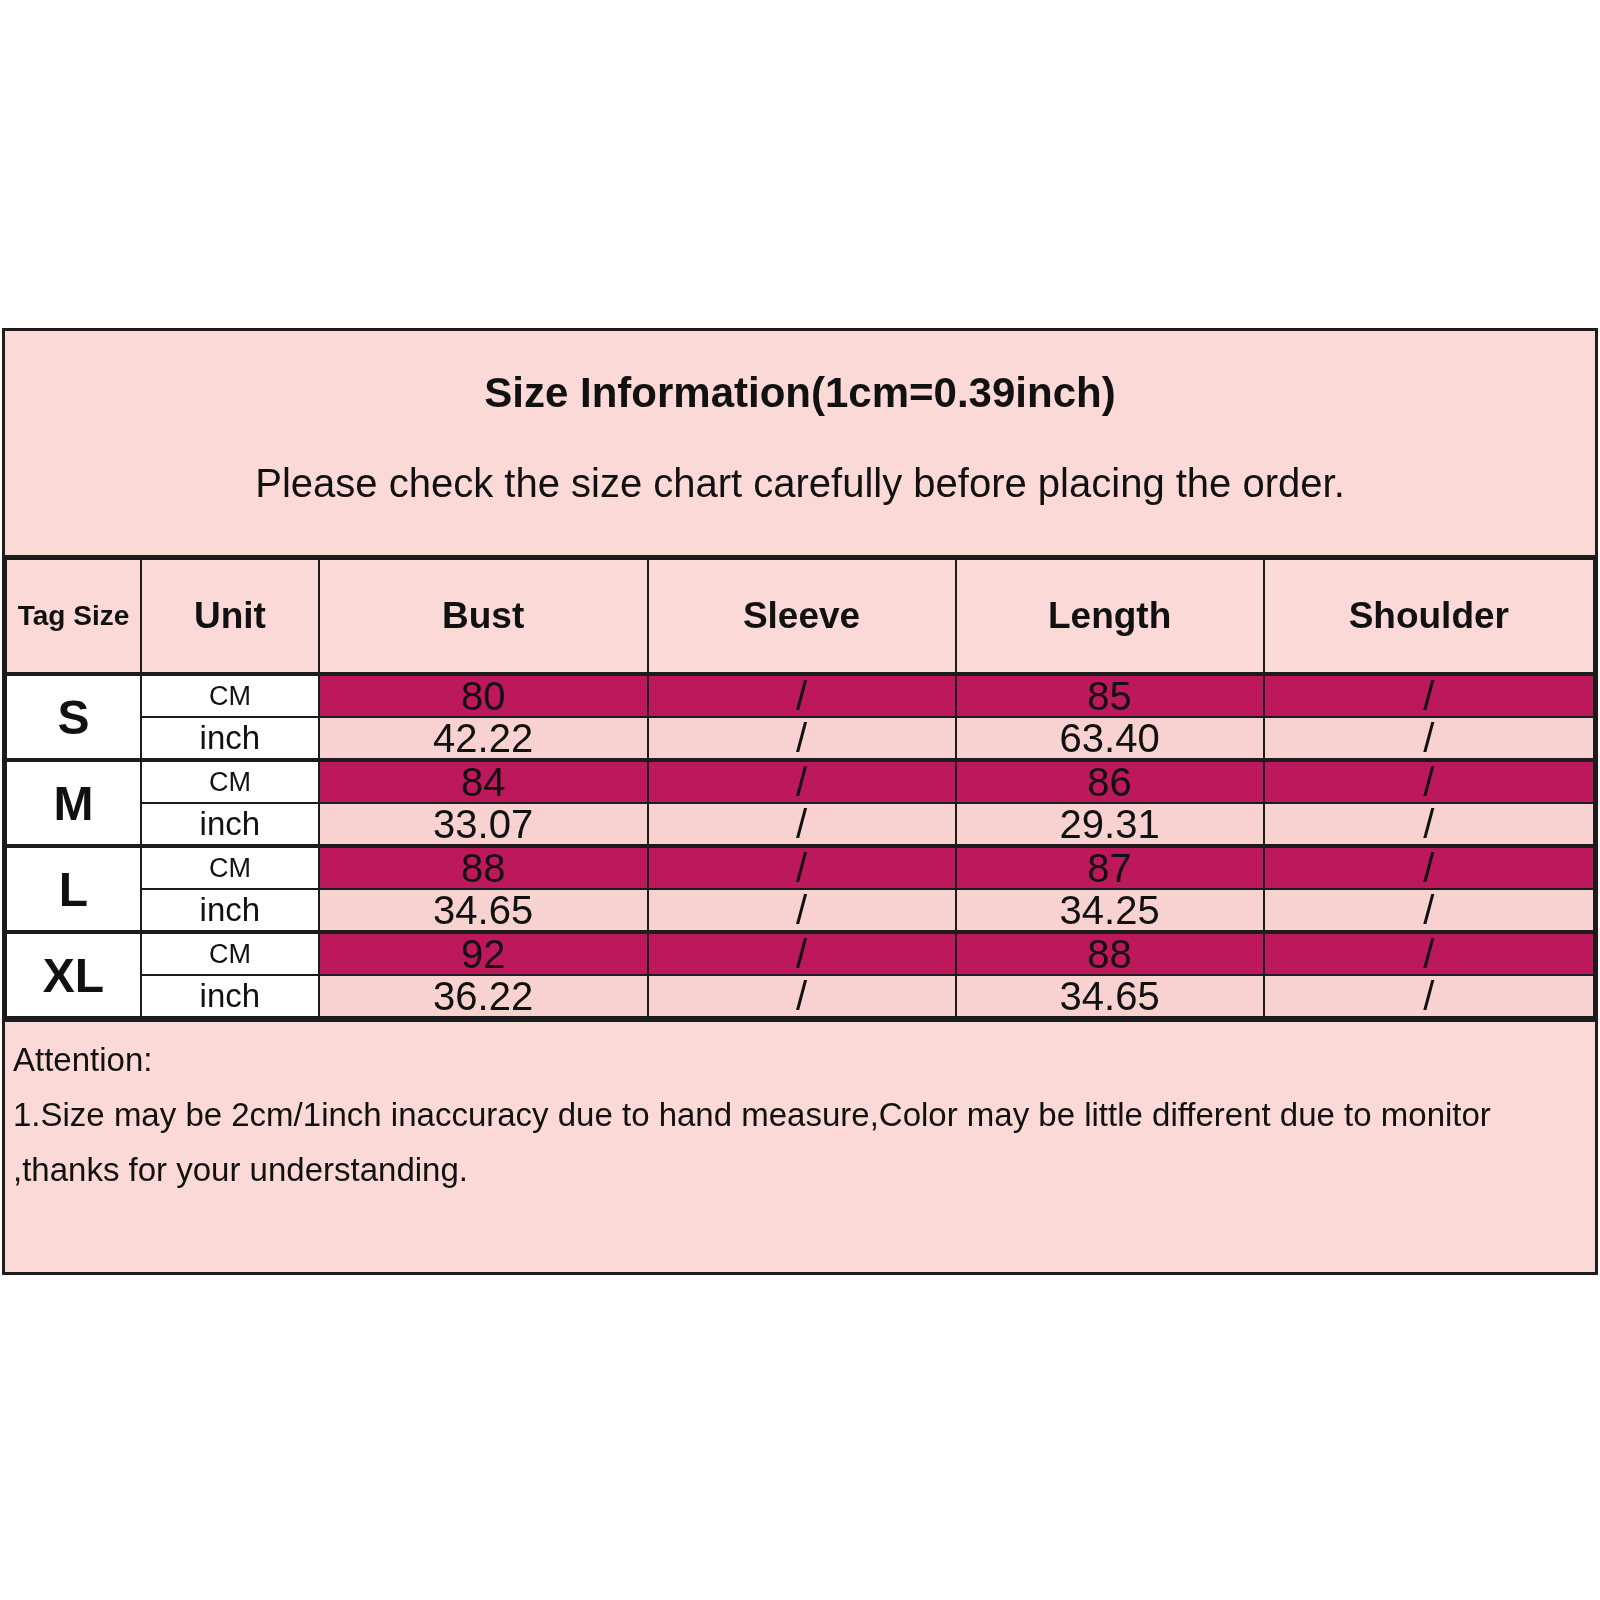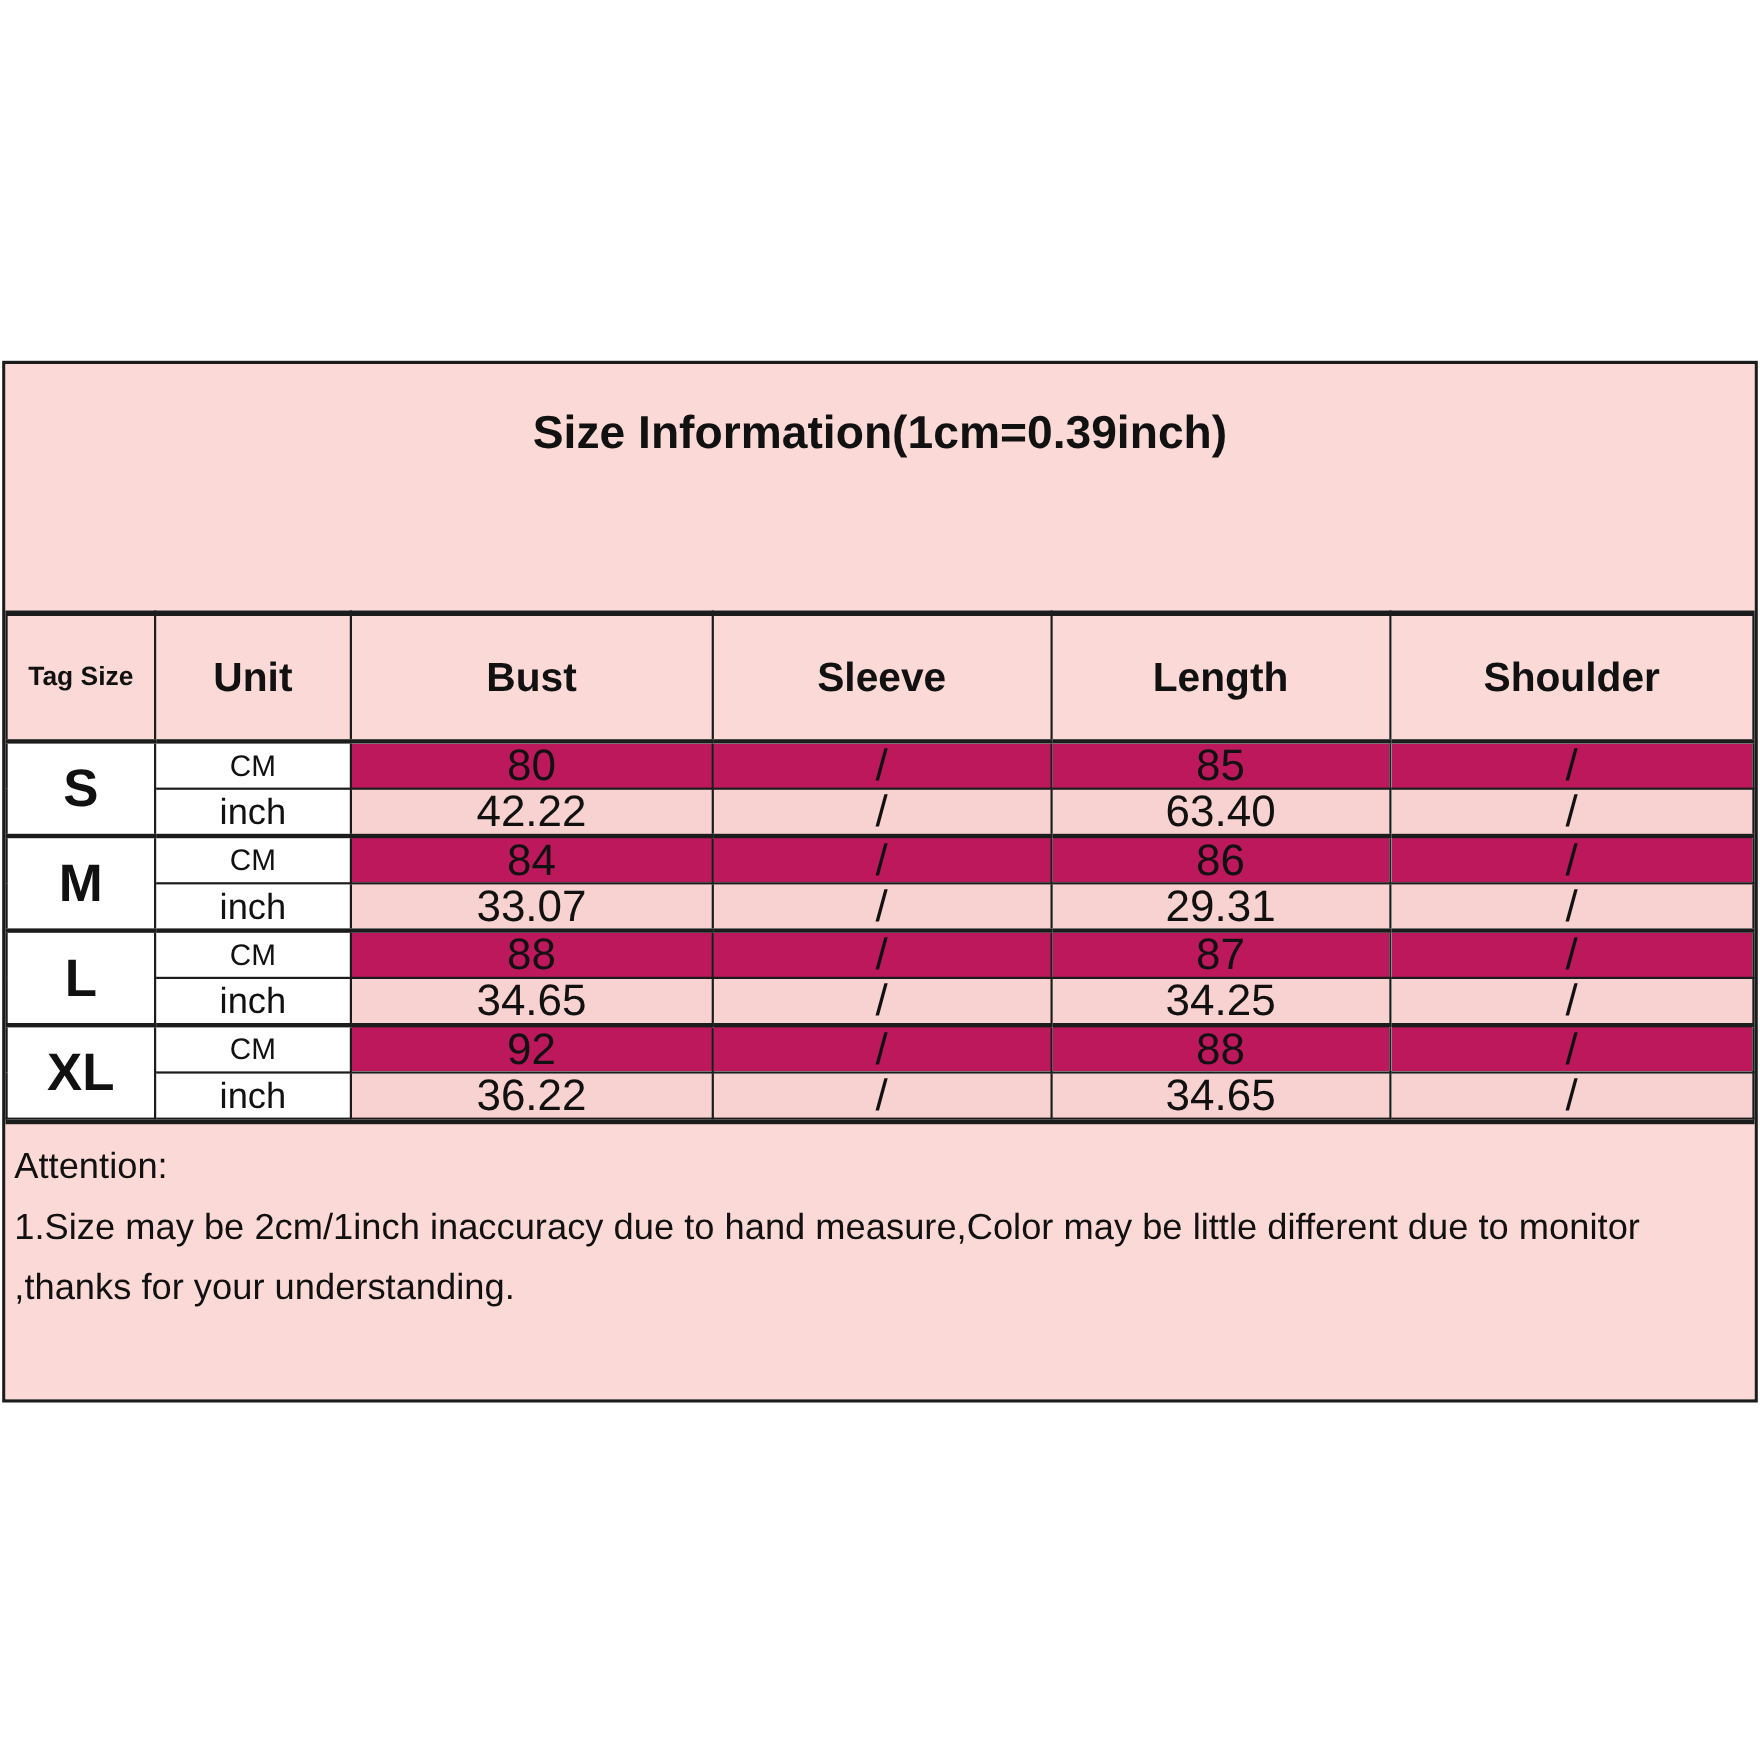--- a/index.html
+++ b/index.html
@@ -58,21 +58,21 @@
     overflow: hidden;
   }
   .size-table tr.header-row th {
     background: #fbd9d6;
     height: 112px;
     font-size: 37px;
     font-weight: bold;
     line-height: 44px;
   }
   .size-table tr.header-row th.col-tag {
-    font-size: 24px;
+    font-size: 28px;
   }
   .size-table tr.data-row td { height: 40px; }
   .size-table tr.group-start td { border-top: 4px solid #1c1c1c; }
   td.tag-cell {
     background: #ffffff;
     font-size: 48px;
     font-weight: bold;
   }
   td.unit-cell {
     background: #ffffff;
@@ -101,20 +101,21 @@
   .attention p { margin: 0; }
 </style>
 </head>
 <body>
 
 <div class="page">
   <div class="panel">
 
     <div class="size-header">
       <div class="size-title">Size Information(1cm=0.39inch)</div>
+      <div class="size-subtitle">Please check the size chart carefully before placing the order.</div>
     </div>
 
     <table class="size-table">
       <colgroup>
         <col style="width:8.5%">
         <col style="width:11.2%">
         <col style="width:20.7%">
         <col style="width:19.4%">
         <col style="width:19.4%">
         <col style="width:20.8%">

